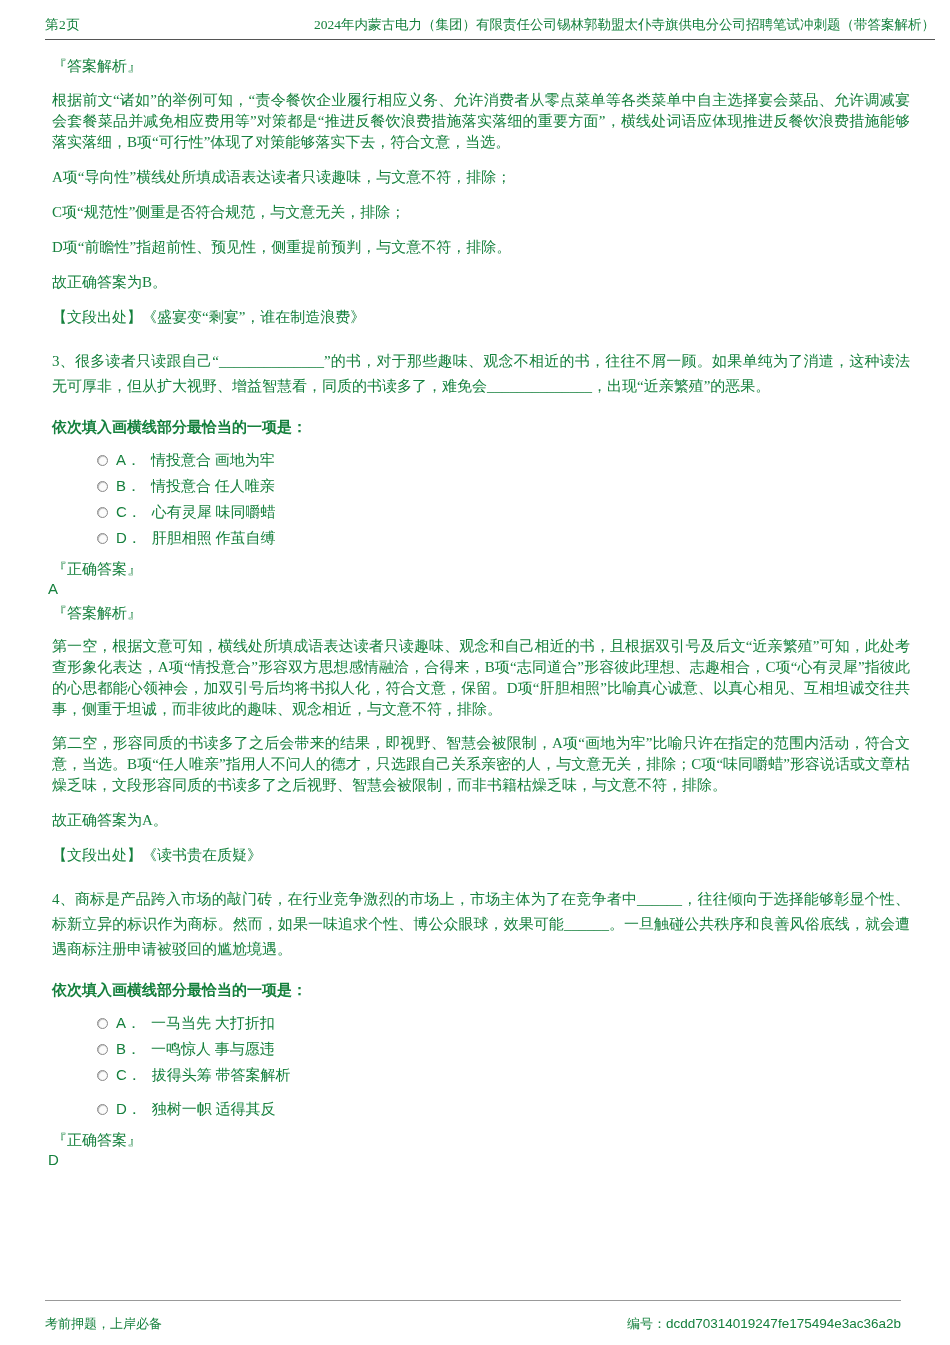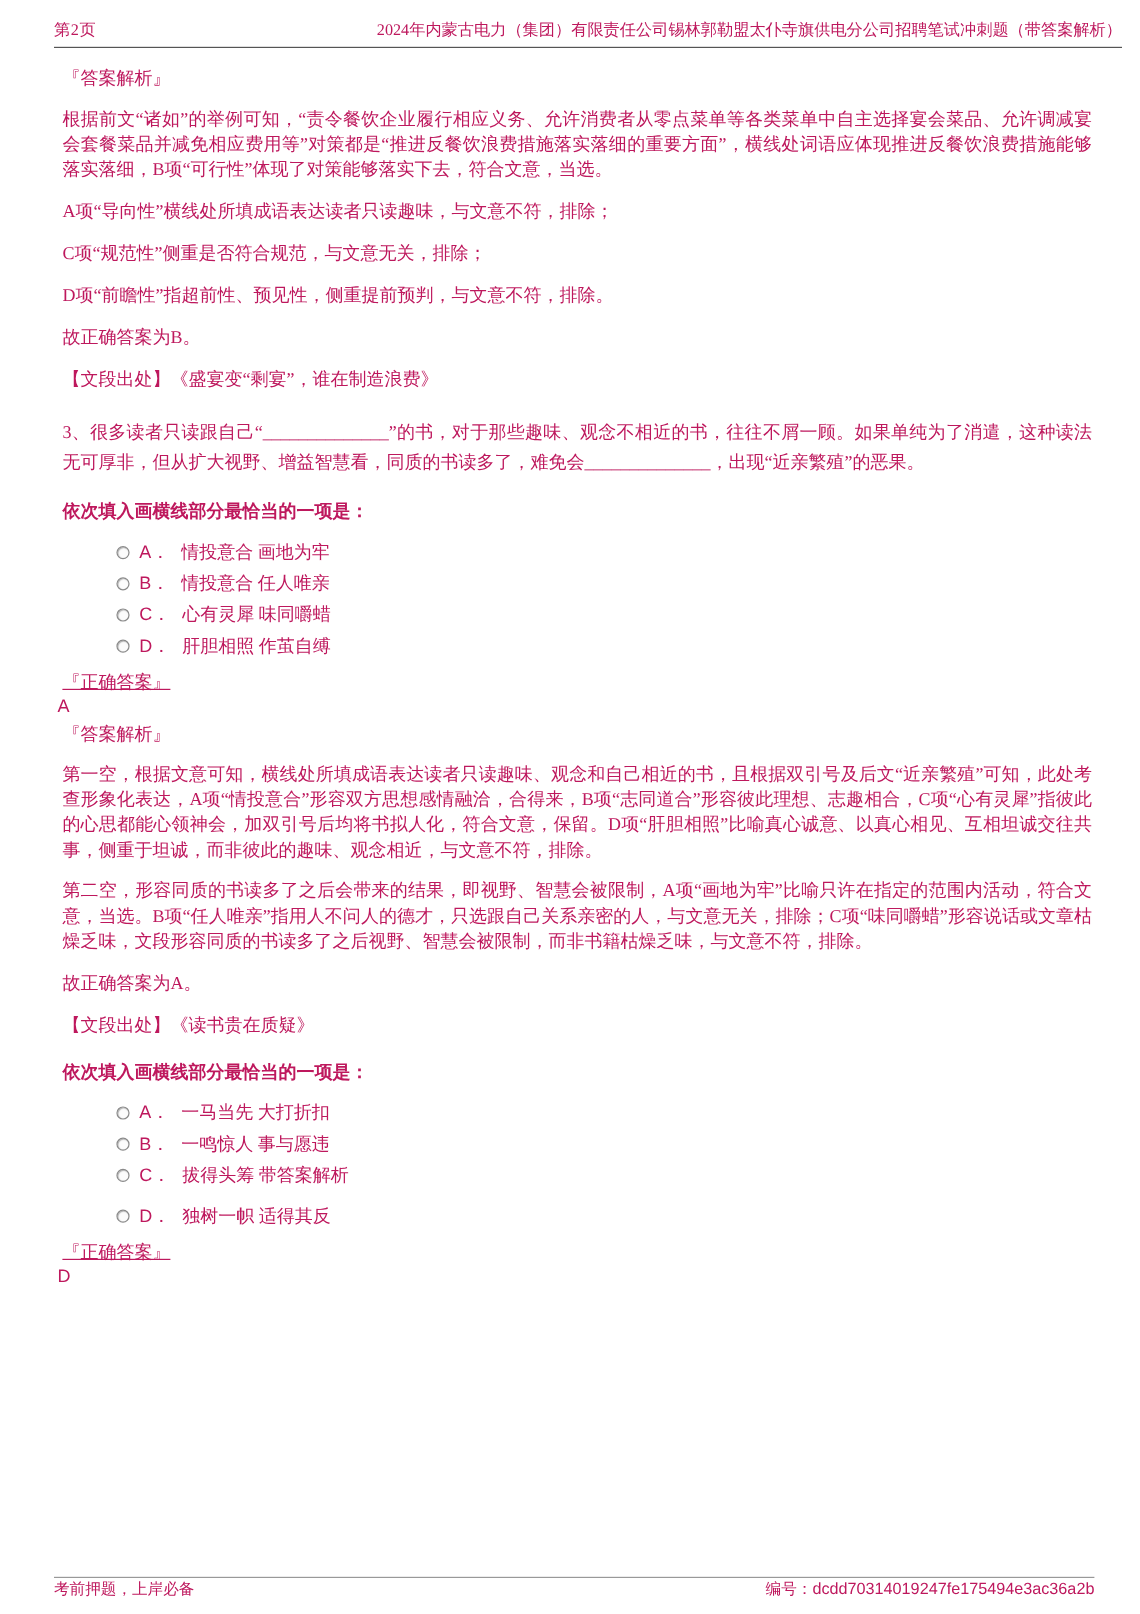--- a/index.html
+++ b/index.html
@@ -3,21 +3,21 @@
 <meta charset="utf-8">
 <style>
   * { margin: 0; padding: 0; box-sizing: border-box; }
   html, body { background: #e8e8e8; }
   .page {
     position: relative;
     width: 950px;
     height: 1345px;
     margin: 0 auto;
     background: #ffffff;
-    color: #be185d;
+    color: #15803d;
     font-family: "Liberation Serif", "DejaVu Serif", serif;
     font-size: 15px;
     overflow: hidden;
   }
   
   .header {
     margin: 16px 15px 0 45px;
     padding-bottom: 5px;
     border-bottom: 1px solid #555;
     display: flex;
@@ -51,36 +51,36 @@
     background: #fcfcfc;
     box-shadow: inset 0.6px 0.6px 1px rgba(0,0,0,0.35);
     flex: 0 0 auto;
   }
   .opt-letter {
     margin-left: 8px;
     font-family: "Liberation Sans", "DejaVu Sans", sans-serif;
     font-size: 15px;
   }
   .opt-text { margin-left: 10px; }
-  .answer-heading { margin-top: 8px; line-height: 20px; text-decoration: underline; }
+  .answer-heading { margin-top: 8px; line-height: 20px; }
   .answer-letter {
     line-height: 20px;
     margin-left: -4px;
     font-family: "Liberation Sans", "DejaVu Sans", sans-serif;
     font-size: 15px;
   }
   .analysis-heading { margin-top: 4px; line-height: 20px; }
   
   .footer {
     position: absolute;
     left: 45px;
-    right: 38px;
+    right: 49px;
     bottom: 12px;
     border-top: 1px solid #999;
-    padding-top: 0;
+    padding-top: 14px;
     display: flex;
     justify-content: space-between;
     align-items: flex-start;
     font-size: 13px;
   }
   .footer .code {
     font-family: "Liberation Sans", "DejaVu Sans", sans-serif;
     font-size: 13.5px;
   }
 </style>
@@ -131,20 +131,21 @@
     </div>
 
     <div class="answer-heading">『正确答案』</div>
     <div class="answer-letter">A</div>
     <div class="analysis-heading">『答案解析』</div>
     <div class="para">第一空，根据文意可知，横线处所填成语表达读者只读趣味、观念和自己相近的书，且根据双引号及后文“近亲繁殖”可知，此处考查形象化表达，A项“情投意合”形容双方思想感情融洽，合得来，B项“志同道合”形容彼此理想、志趣相合，C项“心有灵犀”指彼此的心思都能心领神会，加双引号后均将书拟人化，符合文意，保留。D项“肝胆相照”比喻真心诚意、以真心相见、互相坦诚交往共事，侧重于坦诚，而非彼此的趣味、观念相近，与文意不符，排除。</div>
     <div class="para">第二空，形容同质的书读多了之后会带来的结果，即视野、智慧会被限制，A项“画地为牢”比喻只许在指定的范围内活动，符合文意，当选。B项“任人唯亲”指用人不问人的德才，只选跟自己关系亲密的人，与文意无关，排除；C项“味同嚼蜡”形容说话或文章枯燥乏味，文段形容同质的书读多了之后视野、智慧会被限制，而非书籍枯燥乏味，与文意不符，排除。</div>
     <div class="single-line">故正确答案为A。</div>
     <div class="single-line">【文段出处】《读书贵在质疑》</div>
 
+    <div class="stem">4、商标是产品跨入市场的敲门砖，在行业竞争激烈的市场上，市场主体为了在竞争者中______，往往倾向于选择能够彰显个性、标新立异的标识作为商标。然而，如果一味追求个性、博公众眼球，效果可能______。一旦触碰公共秩序和良善风俗底线，就会遭遇商标注册申请被驳回的尴尬境遇。</div>
     <div class="instruction">依次填入画横线部分最恰当的一项是：</div>
 
     <div class="options">
       <div class="option">
         <span class="radio"></span>
         <span class="opt-letter">A．</span>
         <span class="opt-text">一马当先 大打折扣</span>
       </div>
       <div class="option">
         <span class="radio"></span>

